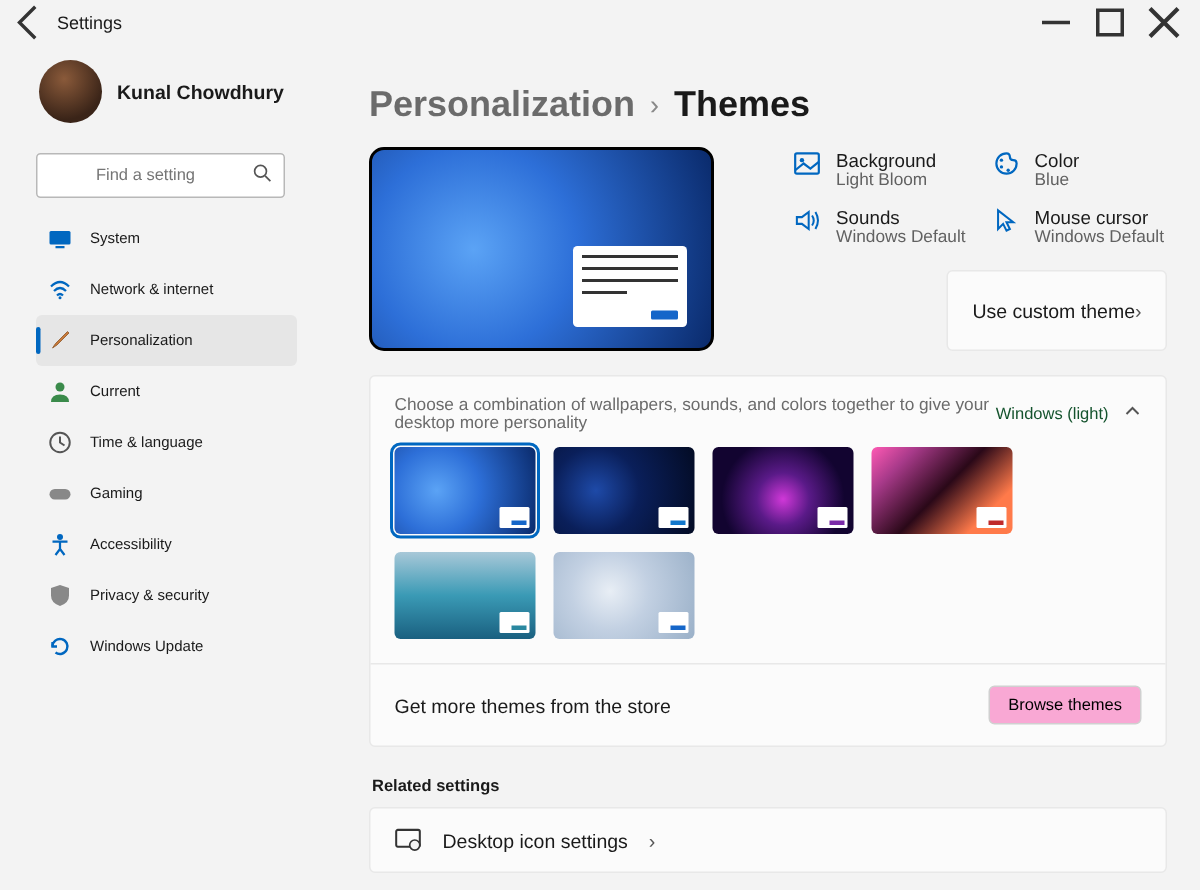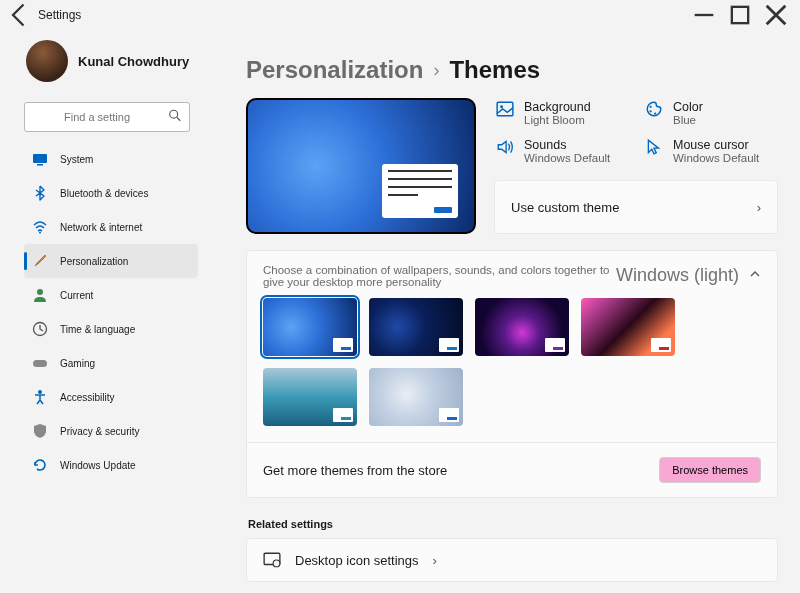--- a/index.html
+++ b/index.html
@@ -47,21 +47,21 @@
 .card-row { display:flex; align-items:center; padding:14px 16px; cursor:pointer;}
 .card-row .grow { flex:1;}
 .card-row-title { font-size:13px;}
 .card-row-sub { font-size:11.5px; color:#6b6b6b; margin-top:1px;}
 
 .custom-row { height:52px; padding:0 16px; display:flex;align-items:center;}
 
 .expander { padding: 12px 16px 16px; }
 .exp-header { display:flex; align-items:center; margin-bottom:10px;}
 .exp-title-wrap { flex:1;}
-.exp-val { font-size:18px; color:#737373; margin-right:10px;}
+.exp-val { font-size:11px; color:#14532d; margin-right:10px;}
 .thumbs { display:flex; flex-wrap:wrap; gap:12px; margin-top:6px;}
 .thumb { width:94px; height:58px; border-radius:4px; position:relative; cursor:pointer; background:#bbb; }
 .thumb.selected { outline:2px solid #0067c0; outline-offset:1px;}
 .thumb .mini { position:absolute; right:4px; bottom:4px; width:20px; height:14px; background:#fff; border-radius:1px;}
 .thumb .mini .accent { position:absolute; bottom:2px; right:2px; width:10px; height:3px;}
 
 .store-row { display:flex; align-items:center; padding:14px 16px; border-top:1px solid #e8e8e8;}
 .store-row .grow { flex:1; font-size:13px;}
 .browse-btn { border:1px solid #d0d0d0; background:#f9a8d4; padding:6px 12px; border-radius:4px; font-size:11px; cursor:pointer;}
 
@@ -130,28 +130,20 @@
     <div class="nav-item">
         <span class="nav-icon">
           <svg viewBox="0 0 16 16">
             <rect x="1" y="3" width="14" height="9" rx="1" fill="#0067c0"></rect>
             <rect x="5" y="13" width="6" height="1.5" fill="#0067c0"></rect>
           </svg>
         </span>
         <span>System</span>
       </div>
 
-    <div class="nav-item">
-        <span class="nav-icon">
-          <svg viewBox="0 0 16 16">
-            <path d="M8 1 L12 5 L8 8 L12 11 L8 15 L8 1 M4 5 L8 8 M4 11 L8 8" stroke="#0067c0" stroke-width="1.4" fill="none" stroke-linejoin="round"></path>
-          </svg>
-        </span>
-        <span>Bluetooth &amp; devices</span>
-      </div>
 
     <div class="nav-item">
         <span class="nav-icon">
           <svg viewBox="0 0 16 16">
             <path d="M2 6 Q8 0 14 6 M4 9 Q8 5 12 9 M6 12 Q8 10 10 12" stroke="#0067c0" stroke-width="1.5" fill="none"></path>
             <circle cx="8" cy="13.5" r="1" fill="#0067c0"></circle>
           </svg>
         </span>
         <span>Network &amp; internet</span>
       </div>
@@ -235,21 +227,21 @@
     <div class="top-row">
       <div class="preview t0">
         <div class="window-box">
           <div class="line"></div>
             <div class="line"></div>
             <div class="line"></div>
             <div class="line" style="width:40%"></div>
           <div class="btn"></div>
         </div>
       </div>
-      <div style="flex:1; display:flex; flex-direction:column; gap:0;">
+      <div style="flex:1; display:flex; flex-direction:column; gap:0;align-items:flex-end;">
         <div class="info-grid">
           <div class="info-item">
             <span class="ico">
                 <svg viewBox="0 0 16 16">
                   <rect x="1" y="2" width="14" height="12" rx="1" stroke="#0067c0" stroke-width="1.3" fill="none"></rect>
                   <circle cx="5" cy="6" r="1.3" fill="#0067c0"></circle>
                   <path d="M1 12 L6 8 L10 11 L15 7" stroke="#0067c0" stroke-width="1.3" fill="none"></path>
                 </svg>
               </span>
             <div class="txt">

